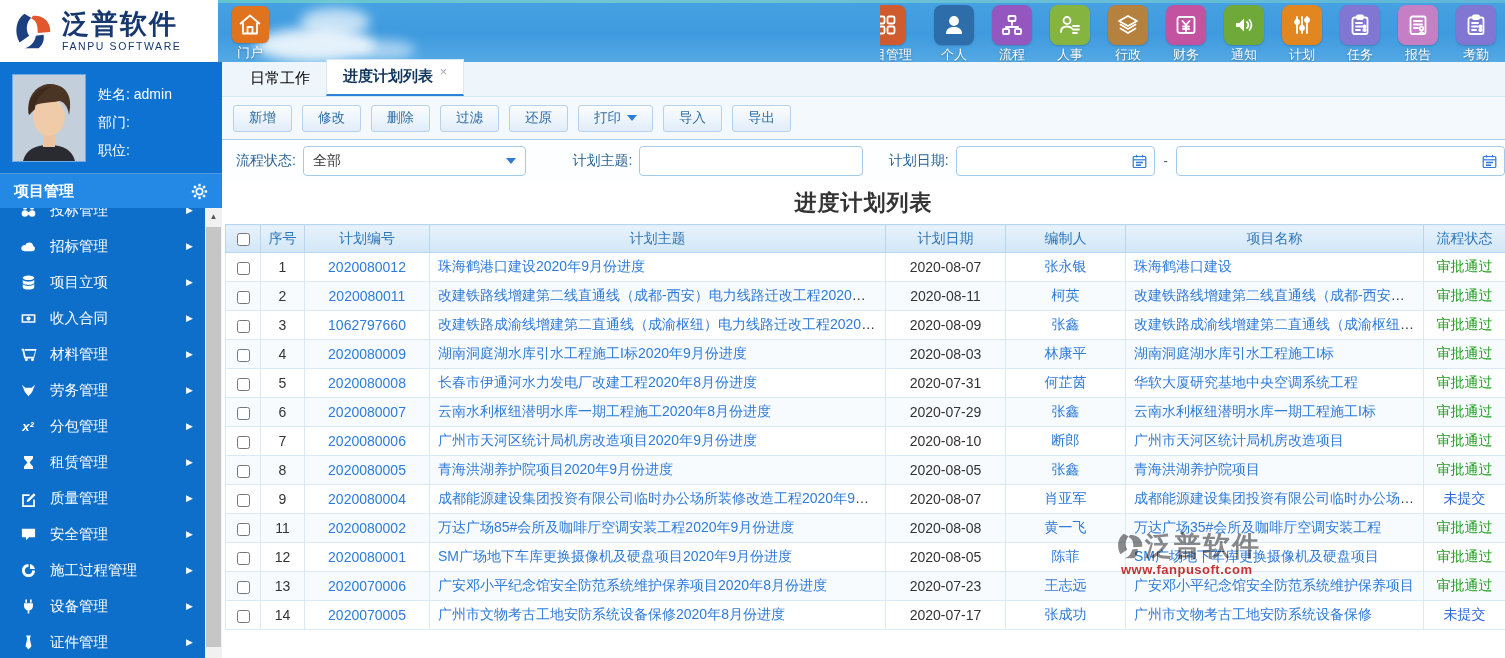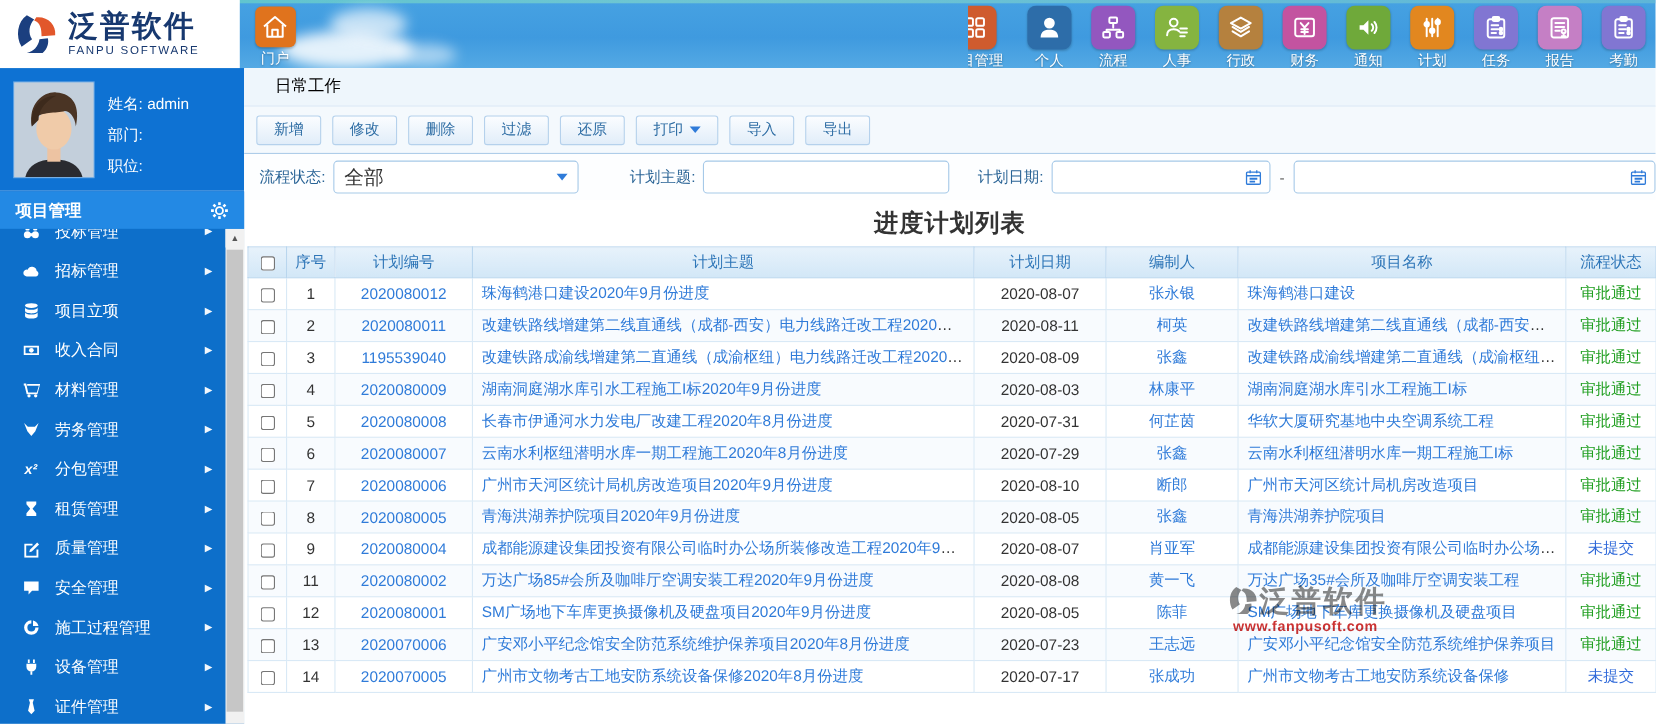--- a/index.html
+++ b/index.html
@@ -65,21 +65,21 @@
   .toolbar{height:43px;background:#f4f9fd;border-bottom:1px solid #aecde9;
     display:flex;align-items:center;padding-left:11px;gap:10px;}
   .tbtn{height:27px;padding:0 15px;border:1px solid #b5d1ec;border-radius:3px;
     background:linear-gradient(180deg,#fbfdff,#e1edf9);color:#2e6da4;font-size:13.5px;
     display:flex;align-items:center;cursor:pointer;gap:6px;}
   .caret-down{width:0;height:0;border-left:5px solid transparent;border-right:5px solid transparent;
     border-top:6px solid #2f7bd9;display:inline-block;}
   .filters{height:42px;display:flex;align-items:center;padding-left:14px;background:#fdfeff;}
   .flabel{color:#2a6496;font-size:14px;margin-right:7px;white-space:nowrap;}
   .fselect{position:relative;width:224px;height:30px;border:1px solid #a6c9e8;border-radius:4px;
-    background:#fff;display:flex;align-items:center;padding:0 26px 0 9px;font-size:18px;color:#333;cursor:pointer;}
+    background:#fff;display:flex;align-items:center;padding:0 26px 0 9px;font-size:14px;color:#333;cursor:pointer;}
   .fselect .caret-down{position:absolute;right:9px;top:11px;}
   .finput{width:224px;height:30px;border:1px solid #a6c9e8;border-radius:4px;background:#fff;
     padding:0 8px;font-size:14px;color:#333;outline:none;}
   .fdate{position:relative;height:30px;border:1px solid #a6c9e8;border-radius:4px;background:#fff;}
   .fdate input{border:none;outline:none;background:transparent;width:calc(100% - 30px);
     height:28px;padding:0 8px;font-size:14px;color:#333;}
   .fdate .cal{position:absolute;right:7px;top:7px;}
   .dsep{color:#666;margin:0 8px;font-size:14px;}
 
   .list-title{height:42px;display:flex;align-items:center;justify-content:center;
@@ -429,20 +429,21 @@
 
   <div class="sb-scroll">
     <div class="sb-up">▲</div>
     <div class="sb-thumb"></div>
   </div>
 </div>
 
 <div class="main">
   <div class="tabbar" id="tabbar">
       <div class="tab"><span>日常工作</span></div>
+      <div class="tab active"><span>进度计划列表</span><span class="close-x">×</span></div>
     </div>
 
   <div class="toolbar" id="toolbar">
       <div class="tbtn">
         <span>新增</span>
       </div>
       <div class="tbtn">
         <span>修改</span>
       </div>
       <div class="tbtn">
@@ -547,21 +548,21 @@
      <td class="t-center"><span class="cell-link">2020080011</span></td>
      <td class="t-left"><span class="cell-link">改建铁路线增建第二线直通线（成都-西安）电力线路迁改工程2020年9月...</span></td>
      <td class="t-center">2020-08-11</td>
      <td class="t-center"><span class="cell-link">柯英</span></td>
      <td class="t-left"><span class="cell-link">改建铁路线增建第二线直通线（成都-西安）电...</span></td>
      <td class="t-center"><span style="color:#1f9e1f">审批通过</span></td>
           </tr>
           <tr>
             <td class="t-center"><input type="checkbox" class="cb" style=""></td>
      <td class="t-center">3</td>
-     <td class="t-center"><span class="cell-link">1195539040</span></td>
+     <td class="t-center"><span class="cell-link">1062797660</span></td>
      <td class="t-left"><span class="cell-link">改建铁路成渝线增建第二直通线（成渝枢纽）电力线路迁改工程2020年9...</span></td>
      <td class="t-center">2020-08-09</td>
      <td class="t-center"><span class="cell-link">张鑫</span></td>
      <td class="t-left"><span class="cell-link">改建铁路成渝线增建第二直通线（成渝枢纽）...</span></td>
      <td class="t-center"><span style="color:#1f9e1f">审批通过</span></td>
           </tr>
           <tr>
             <td class="t-center"><input type="checkbox" class="cb" style=""></td>
      <td class="t-center">4</td>
      <td class="t-center"><span class="cell-link">2020080009</span></td>

